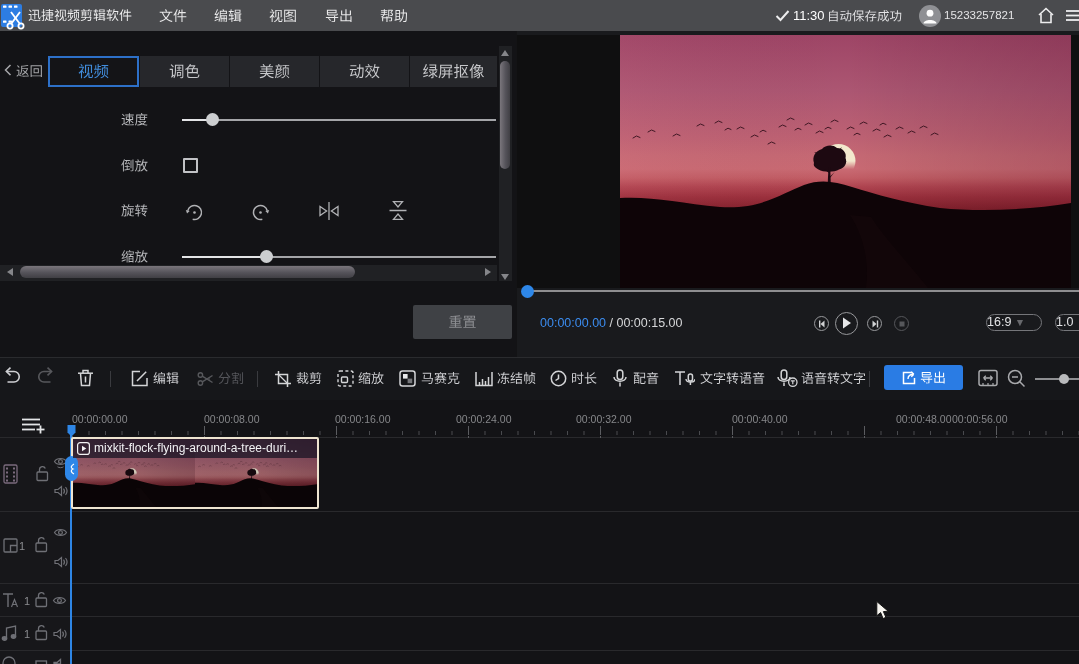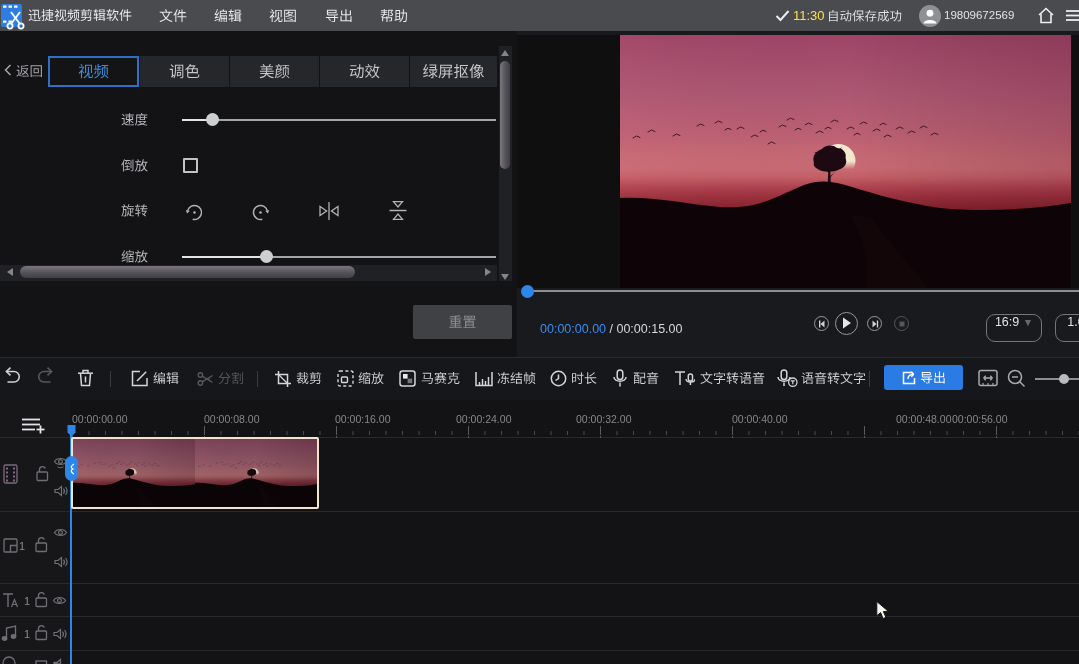--- a/index.html
+++ b/index.html
@@ -5,21 +5,21 @@
   * { margin:0; padding:0; box-sizing:border-box; }
   html,body { width:1079px; height:664px; overflow:hidden; background:#131315;
     font-family:"Liberation Sans", sans-serif; }
   .abs { position:absolute; }
   #stage { position:relative; width:1079px; height:664px; }
 
   
   #topbar { position:absolute; left:0; top:0; width:1079px; height:31px; background:#4a4b4e; color:#e9e9ea; }
   #logo { position:absolute; left:1px; top:4px; width:21px; height:23px; background:#2d7de2; border-radius:2px; }
   #apptitle { position:absolute; left:28px; top:0; height:31px; line-height:31px; font-size:13px; color:#f0f0f1; }
-  #saveinfo { position:absolute; left:793px; top:0; height:31px; line-height:31px; font-size:13px; color:#fde047; }
+  #saveinfo { position:absolute; left:793px; top:0; height:31px; line-height:31px; font-size:13px; color:#ffffff; }
   #uid { position:absolute; left:944px; top:0; height:31px; line-height:31px; font-size:11.5px; color:#e4e4e6; }
 
   
   #leftpanel { position:absolute; left:0; top:31px; width:516px; height:326px; background:#131316; }
   #back { position:absolute; left:4px; top:30px; font-size:13.5px; color:#a6a7aa; display:flex; align-items:center; height:18px; }
   .tab { position:absolute; top:25px; height:31px; line-height:31px; text-align:center; font-size:15.5px; color:#c6c7ca; background:#26272b; }
   .tab.sel { background:#141417; border:2px solid #2d70c8; color:#418cdb; line-height:27px; }
   .sl-track { position:absolute; height:2px; background:#a4a5a8; }
   .sl-fill { position:absolute; height:2px; background:#e3e4e6; }
   .sl-handle { position:absolute; width:13px; height:13px; border-radius:7px; background:#ccced0; }
@@ -30,23 +30,23 @@
   #vthumb { position:absolute; left:1px; top:15px; width:10px; height:108px; border-radius:5px; background:linear-gradient(90deg,#7a767c,#55535a 55%,#403f44); }
   #hscroll { position:absolute; left:0px; top:234px; width:497px; height:16px; background:#202124; }
   #hthumb { position:absolute; left:20px; top:1px; width:335px; height:12px; border-radius:6px; background:linear-gradient(180deg,#7a767c,#55535a 55%,#403f44); }
   #resetbtn { position:absolute; left:413px; top:274px; width:99px; height:34px; background:#3f4145; border-radius:2px; color:#8e8f93; font-size:14px; text-align:center; line-height:34px; }
 
   
   #preview { position:absolute; left:517px; top:31px; width:562px; height:326px; background:#191a1d; }
   #vidbox { position:absolute; left:0; top:4px; width:562px; height:253px; background:#0f0f10; }
   #seekline { position:absolute; left:10px; top:259px; width:552px; height:2px; background:#8e8e90; }
   #seekdot { position:absolute; left:4px; top:254px; width:13px; height:13px; border-radius:7px; background:#2e87e8; }
-  #timetxt { position:absolute; left:23px; top:285px; font-size:12.5px; color:#d6d7d9;margin-top:6px; }
+  #timetxt { position:absolute; left:23px; top:285px; font-size:12.5px; color:#d6d7d9; }
   .pcirc { position:absolute; border-radius:50%; border:1.5px solid #97989b; }
-  .pill { position:absolute; height:28px; border:1.5px solid #75767a; border-radius:9px; color:#e2e3e5; font-size:12.5px; text-align:center; line-height:14px; }
+  .pill { position:absolute; height:17px; border:1.5px solid #75767a; border-radius:9px; color:#e2e3e5; font-size:12.5px; line-height:14px; }
 
   
   #toolbar { position:absolute; left:0; top:357px; width:1079px; height:43px; background:#16171a; border-top:1px solid #2a2b2e; }
   .tsep { position:absolute; top:13px; width:1px; height:16px; background:#3a3b3f; }
   #exportbtn { position:absolute; left:884px; top:7px; width:79px; height:25px; background:#2a7ce4; border-radius:3px; display:flex; align-items:center; padding-left:17px; }
 
   
   #timeline { position:absolute; left:0; top:400px; width:1079px; height:264px; background:#131316; }
   .tracksep { position:absolute; left:0; width:1079px; height:1px; background:#29292c; }
   .rlabel { position:absolute; top:13px; font-size:10.5px; color:#86878a; }
@@ -156,21 +156,21 @@
   <svg class="abs" style="left:775px;top:8px" width="15" height="15" viewBox="0 0 15 15">
         <path d="M1.5 8 L5.5 12 L13.5 3" fill="none" stroke="#ededee" stroke-width="2"></path>
       </svg>
   <div id="saveinfo">11:30</div>
   <div class="abs" style="left:919px;top:4.5px;width:22px;height:22px;border-radius:50%;background:#8f9094;">
     <svg width="22" height="22" viewBox="0 0 22 22">
           <circle cx="11" cy="8.2" r="3.4" fill="#fdfdfd"></circle>
           <path d="M4.5 18.5 C4.5 13.8 17.5 13.8 17.5 18.5 Z" fill="#fdfdfd"></path>
         </svg>
   </div>
-  <div id="uid">19809672569</div>
+  <div id="uid">15233257821</div>
   <svg class="abs" style="left:1037px;top:7px" width="18" height="17" viewBox="0 0 18 17" fill="none" stroke="#ededee" stroke-width="1.6">
     <path d="M2 8 L9 1.5 L16 8"></path>
     <path d="M4 7 L4 15.5 L14 15.5 L14 7"></path>
   </svg>
   <svg class="abs" style="left:1066px;top:9px" width="13" height="13" viewBox="0 0 13 13" stroke="#ededee" stroke-width="1.8">
     <line x1="0" y1="2" x2="13" y2="2"></line>
         <line x1="0" y1="6.5" x2="13" y2="6.5"></line>
         <line x1="0" y1="11" x2="13" y2="11"></line>
   </svg>
 </div>
@@ -494,20 +494,27 @@
   <svg class="abs" style="left:67px;top:25px" width="9" height="12" viewBox="0 0 9 12">
         <path d="M0.5 0 L8.5 0 L8.5 7.5 L4.5 11.5 L0.5 7.5 Z" fill="#2e86e6"></path>
       </svg>
   <div id="clip">
     <svg style="position:absolute;left:0;top:0;filter:brightness(0.86) saturate(0.75)" width="122" height="68" viewBox="0 0 451 253" preserveAspectRatio="none">
           <use href="#sunset"></use>
         </svg>
     <svg style="position:absolute;left:122px;top:0;filter:brightness(0.86) saturate(0.75)" width="122" height="68" viewBox="0 0 451 253" preserveAspectRatio="none">
           <use href="#sunset"></use>
         </svg>
+    <div id="clipbar">
+      <svg width="13" height="13" viewBox="0 0 13 13" style="position:absolute;left:4px;top:3px">
+        <rect x="0.6" y="0.6" width="11.8" height="11.8" rx="2.5" fill="none" stroke="#f2f2f4" stroke-width="1.2"></rect>
+        <path d="M5 3.8 L9.3 6.5 L5 9.2 Z" fill="#f2f2f4"></path>
+      </svg>
+      <span style="position:absolute;left:21px;top:0">mixkit-flock-flying-around-a-tree-duri…</span>
+    </div>
   </div>
   <div class="abs" style="left:65px;top:56px;width:13px;height:25px;background:#2e87e8;border-radius:6.5px">
     <svg width="8" height="12" viewBox="0 0 8 12" style="position:absolute;left:2.5px;top:6.5px">
           <path d="M6 1 C2.5 3 2.5 5 5 6 C2.5 7 2.5 9 6 11" fill="none" stroke="#fff" stroke-width="1.2"></path>
         </svg>
   </div>
   <svg class="abs" style="left:876px;top:201px" width="14" height="20" viewBox="0 0 14 20">
     <path d="M0.8 0.5 L0.8 14.8 L4.6 11.6 L7.1 17.6 L9.9 16.3 L7.4 10.6 L12.2 10.2 Z" fill="#f6f4ef" stroke="#141414" stroke-width="1"></path>
   </svg>
 </div>

